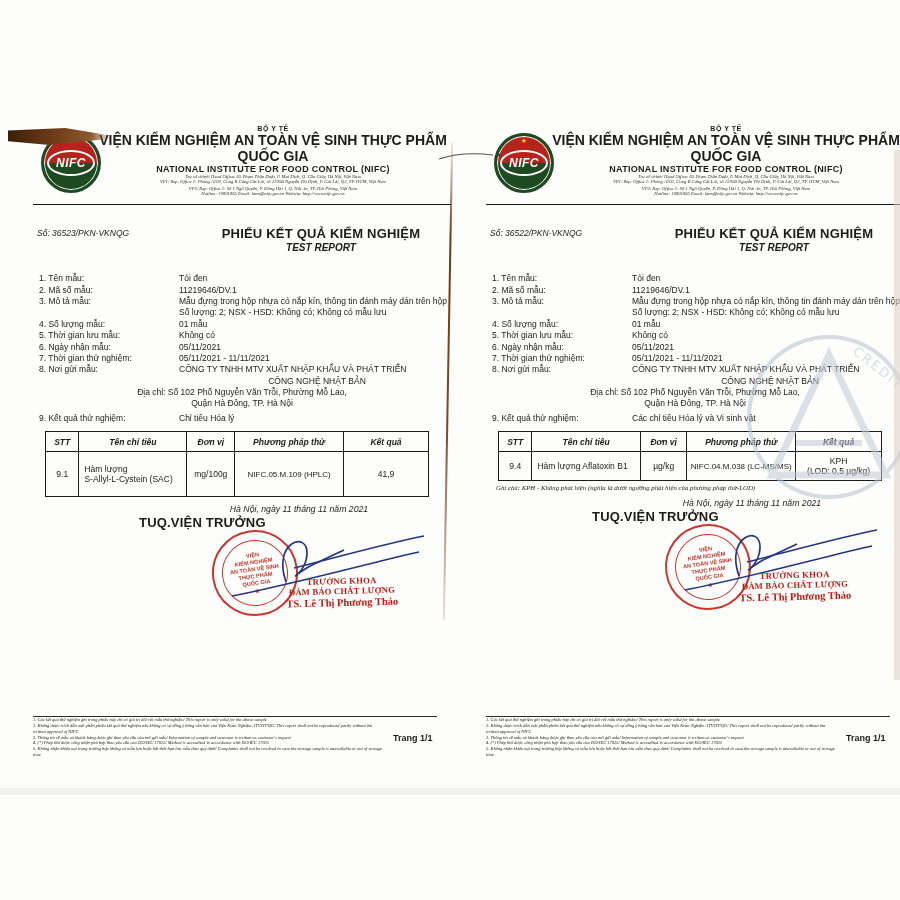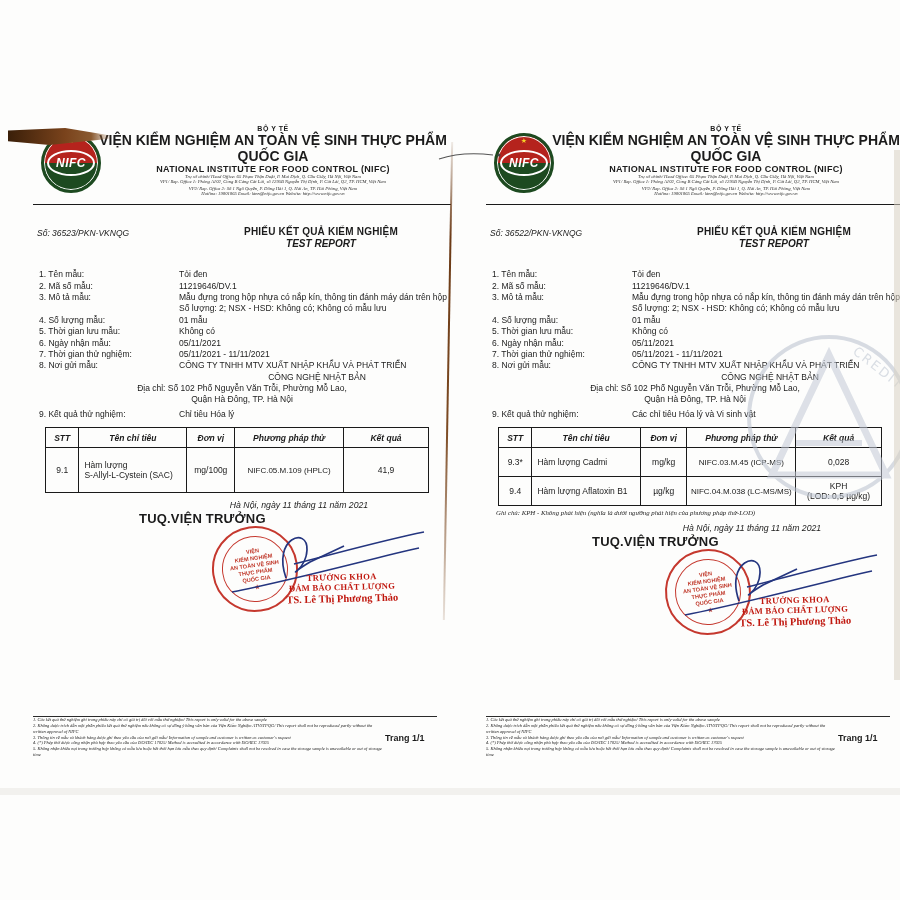--- a/index.html
+++ b/index.html
@@ -21,21 +21,21 @@
   .h-vi{font-size:14px;font-weight:bold}
   .h-en{font-size:9px;font-weight:bold;letter-spacing:.3px}
   .h-addr{font-family:"Liberation Serif",serif;font-style:italic;font-size:6px;line-height:1.22;
           width:128%;margin-left:-14%;transform:scale(.78);transform-origin:center top;color:#2a2a2a}
   .h-rule{border-top:1.5px solid #1a1a1a;margin-top:1px;width:98%;margin-left:1%}
 
   
   .so-row{display:flex;margin-top:21px}
   .so{font-style:italic;font-size:8.5px;width:150px;padding-left:8px;flex:none;padding-top:2px}
   .title-block{flex:1;text-align:center}
-  .title-vi{font-weight:bold;font-size:10px;letter-spacing:.2px}
+  .title-vi{font-weight:bold;font-size:13px;letter-spacing:.2px}
   .title-en{font-weight:bold;font-style:italic;font-size:10px;margin-top:1px}
 
   
   .fields{margin-top:20px;font-size:8.5px;line-height:1.34}
   .frow{display:flex}
   .flabel{width:140px;padding-left:10px;flex:none}
   .fvalue{flex:1}
   .vcenter{text-align:center}
   .doc-center{text-align:center;font-size:8.5px;line-height:1.34}
 
@@ -74,21 +74,21 @@
   .wm-vilas{position:absolute;left:148px;top:398px;z-index:0;font-family:"DejaVu Sans",sans-serif;
             font-weight:bold;font-size:33px;letter-spacing:5px;color:rgba(170,180,196,.55)}
 
   
   .footer{position:absolute;top:591px;left:4px;width:418px}
   .f-line{border-top:1.1px solid #2a2a2a;width:404px}
   .f-flex{display:flex;align-items:flex-start}
   .notes-outer{width:352px;height:46px;overflow:visible}
   .notes-inner{width:489px;transform:scale(.72);transform-origin:left top;
                font-family:"Liberation Serif",serif;font-style:italic;font-size:6.2px;line-height:1.28;color:#222}
-  .page{font-weight:bold;font-size:9px;margin-left:0;margin-top:16px;white-space:nowrap}
+  .page{font-weight:bold;font-size:9px;margin-left:8px;margin-top:16px;white-space:nowrap}
 
   
   .artifact{position:absolute}
   .wedge{left:8px;top:128px;width:104px;height:17px;z-index:5;
          background:linear-gradient(90deg,#3a1f09,#7a431c 55%,#8a5a30 80%,rgba(138,90,48,0));
          clip-path:polygon(0 15%,55% 0,100% 45%,100% 62%,40% 100%,0 78%)}
   .divider{left:447px;top:142px;width:2.2px;height:478px;z-index:5;
            background:linear-gradient(to bottom,rgba(120,70,30,.1),#6b3a16 20%,#7c4a22 60%,rgba(124,74,34,.15));
            transform:rotate(1deg)}
   .edge-band{right:0;top:150px;width:6px;height:530px;background:#d9d2c2;opacity:.55;z-index:1}
@@ -323,27 +323,20 @@
   <table class="rtable">
     <tbody>
         <tr>
       <th class="col-stt">STT</th>
       <th class="col-name">Tên chỉ tiêu</th>
       <th class="col-unit">Đơn vị</th>
       <th class="col-method">Phương pháp thử</th>
       <th class="col-result">Kết quả</th>
     </tr>
     <tr class="row-mid">
-      <td>9.3*</td>
-      <td class="name-cell"><span>Hàm lượng Cadmi</span></td>
-      <td>mg/kg</td>
-      <td class="method-cell">NIFC.03.M.45 (ICP-MS)</td>
-      <td>0,028</td>
-    </tr>
-    <tr class="row-mid">
       <td>9.4</td>
       <td class="name-cell"><span>Hàm lượng Aflatoxin B1</span></td>
       <td>µg/kg</td>
       <td class="method-cell">NIFC.04.M.038 (LC-MS/MS)</td>
       <td><span>KPH</span><span class="sub">(LOD: 0,5 µg/kg)</span></td>
     </tr>
   </tbody>
     </table>
 
   <div class="ghi-chu">Ghi chú:    KPH - Không phát hiện (nghĩa là dưới ngưỡng phát hiện của phương pháp thử-LOD)</div>

